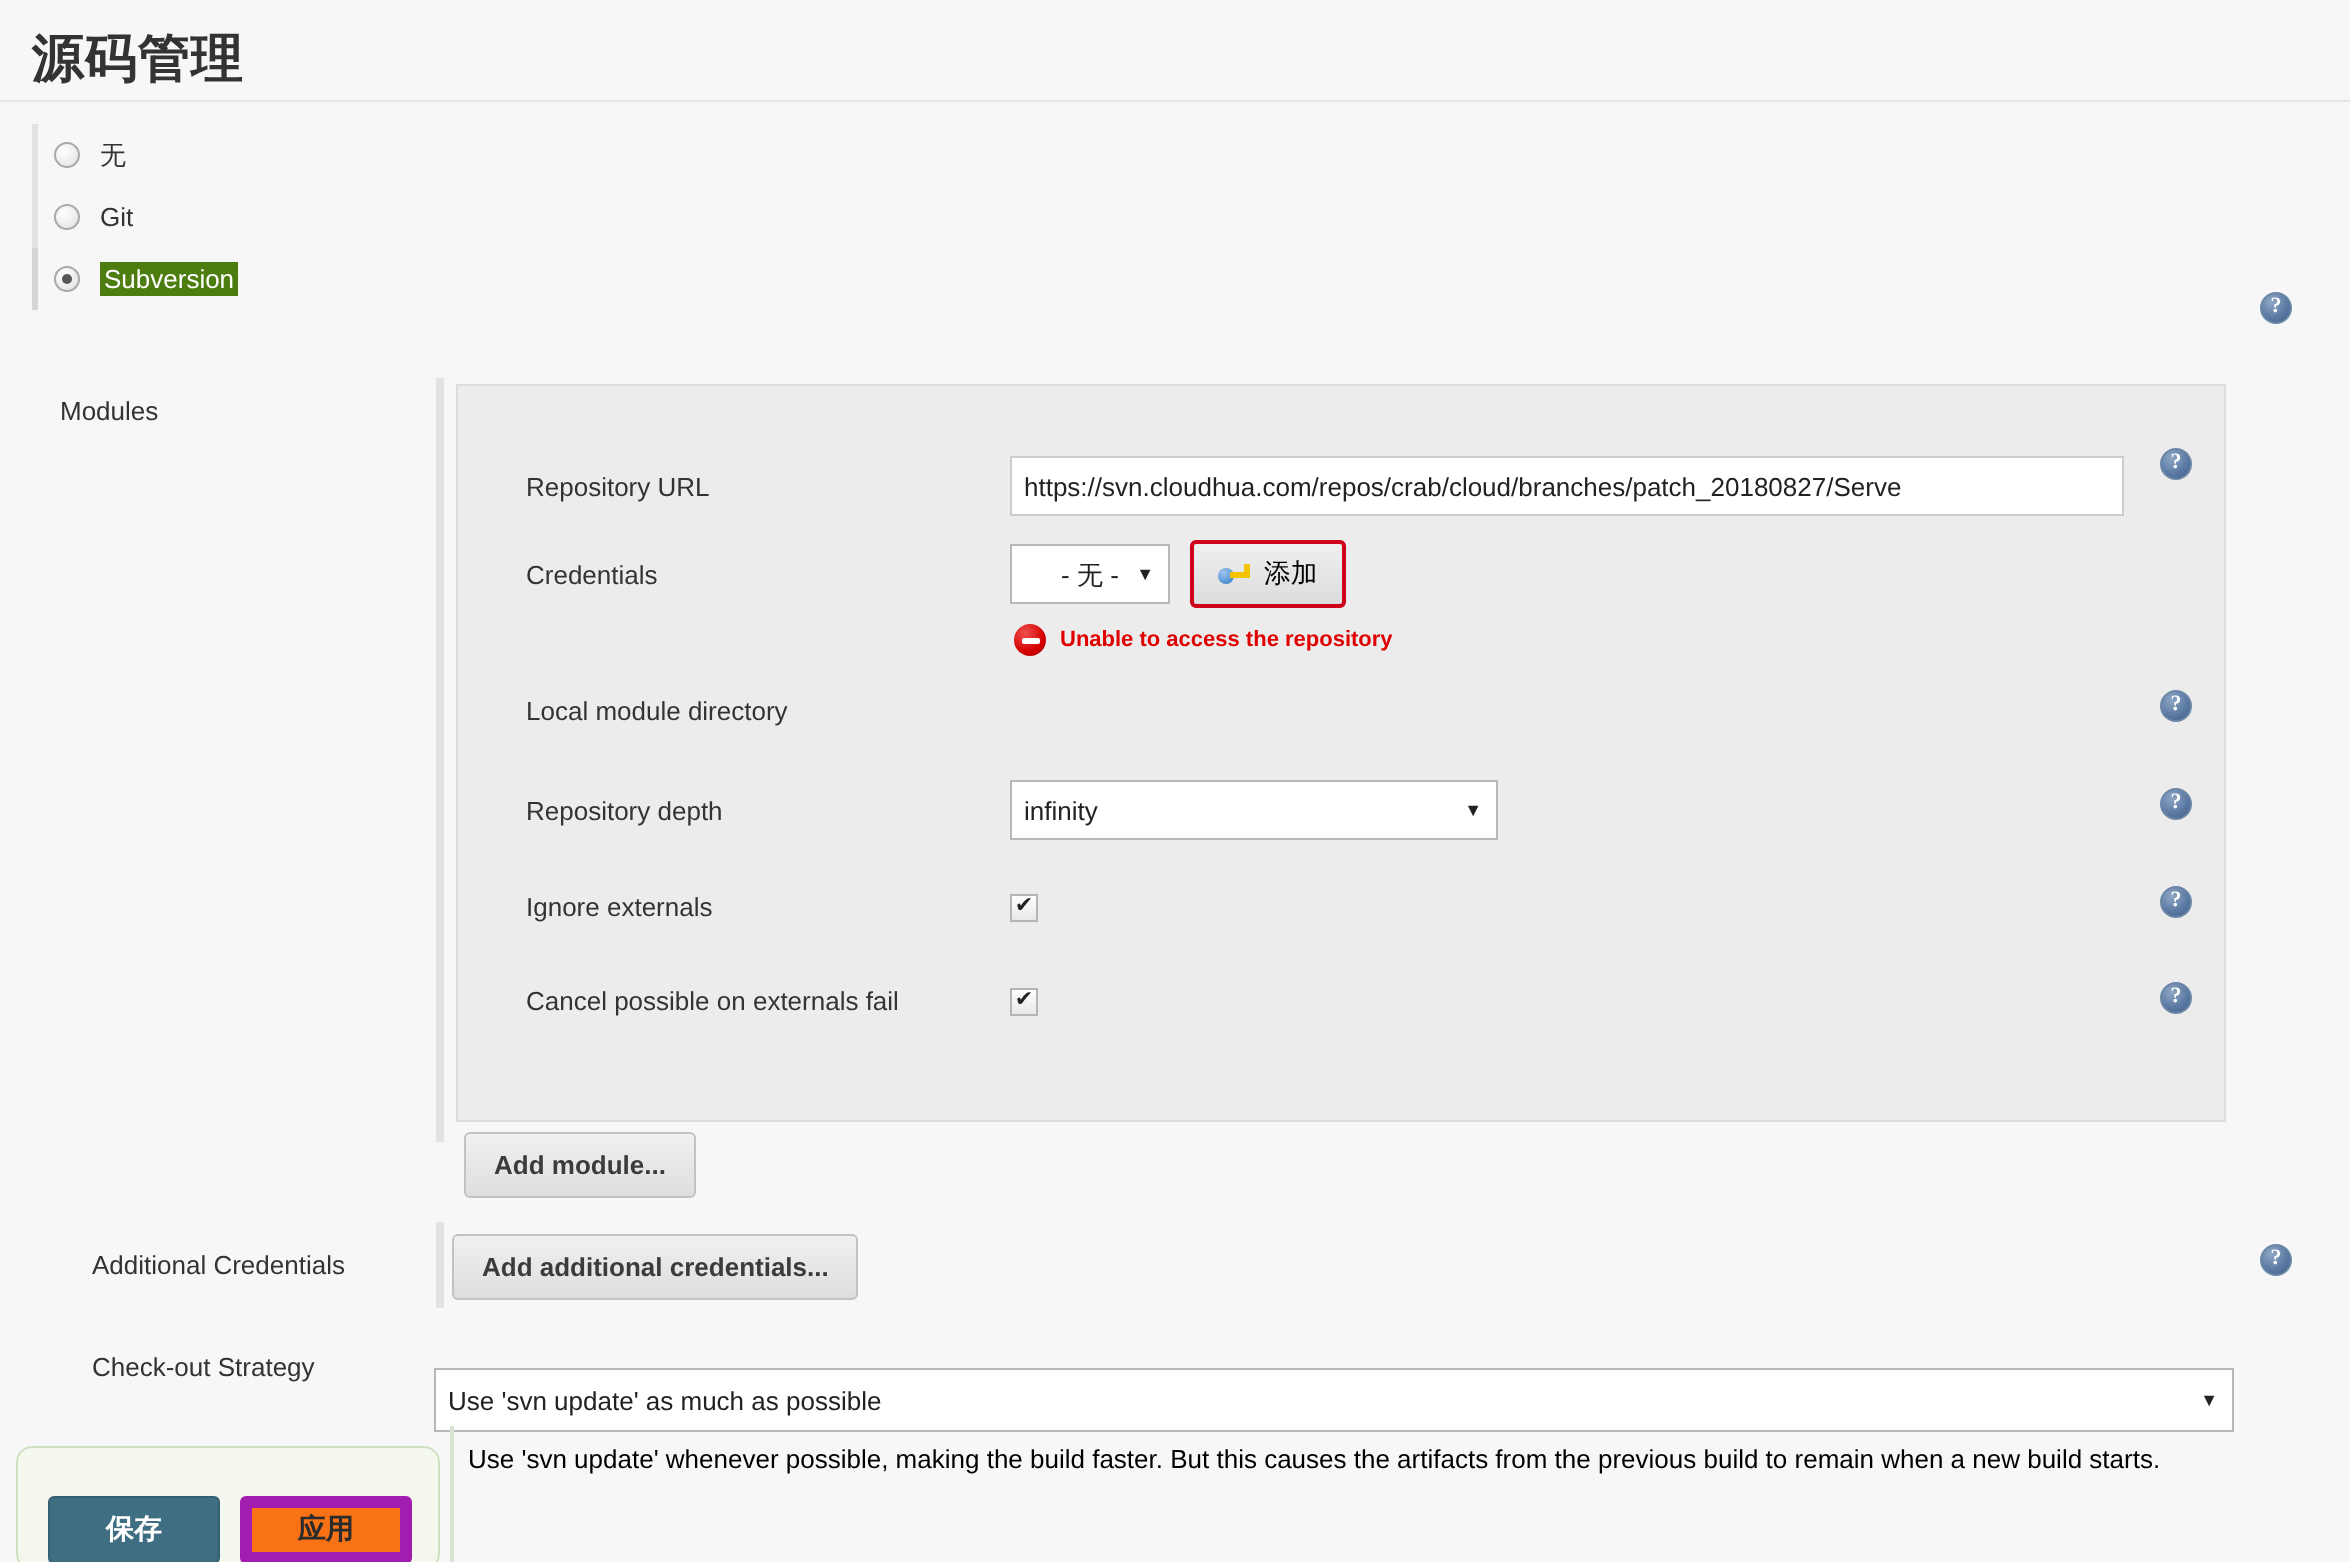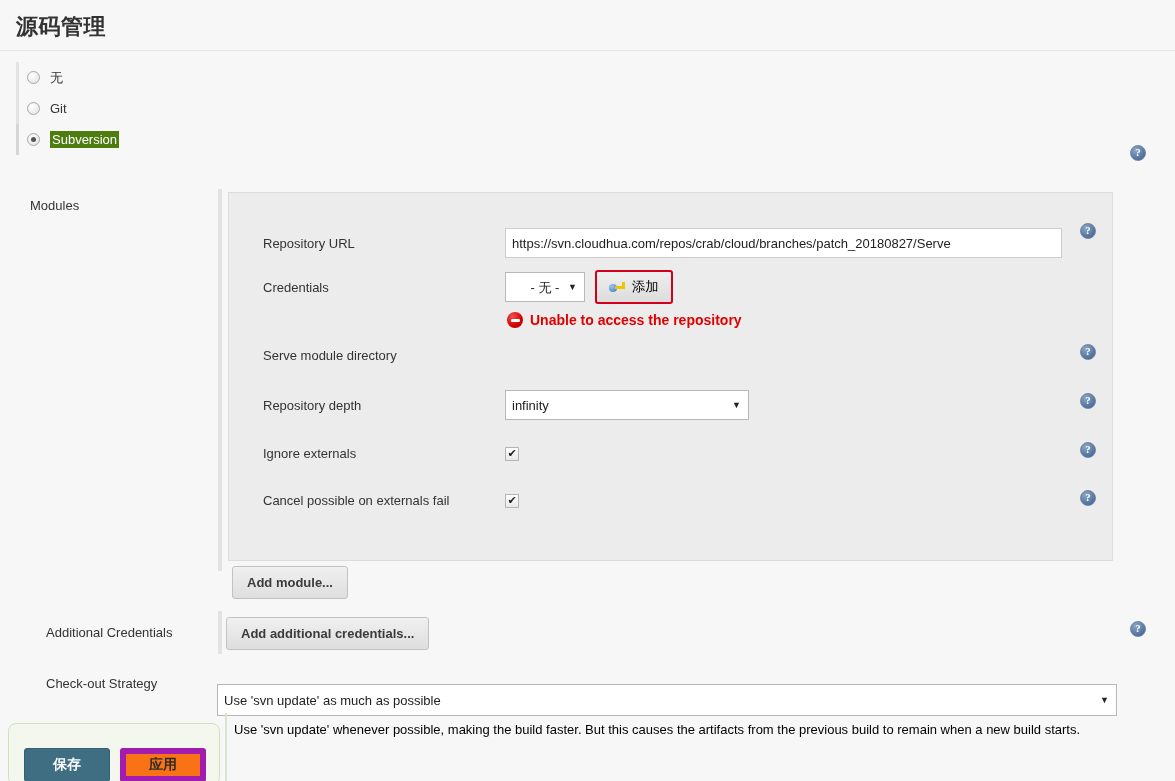--- a/index.html
+++ b/index.html
@@ -10,21 +10,21 @@
     font-family: "Liberation Sans", "DejaVu Sans", sans-serif;
     font-size: 13px;
     color: #333;
     overflow: hidden;
   }
   #root { position: relative; width: 1175px; height: 781px; background: #f7f7f7; }
 
   
   .page-title {
     position: absolute; left: 16px; top: 12px;
-    font-size: 22px; font-weight: bold; color: #333;
+    font-size: 26px; font-weight: bold; color: #333;
     letter-spacing: 0.5px;
   }
   .title-rule {
     position: absolute; left: 0; top: 50px; width: 1175px; height: 1px;
     background: #e6e6e6;
   }
 
   
   .scm-block {
     position: absolute; left: 16px; top: 62px; width: 1143px;
@@ -129,21 +129,21 @@
     background: linear-gradient(#fdfdfd, #e9e9e9);
     display: inline-flex; align-items: center; justify-content: center;
     font-size: 11px; color: #222; line-height: 1;
     flex: none;
   }
 
   
   .err {
     position: absolute;
     display: flex; align-items: center; gap: 7px;
-    font-size: 14px; font-weight: bold; color: #e00000;
+    font-size: 11px; font-weight: bold; color: #e00000;
   }
   .err-icon {
     width: 16px; height: 16px; border-radius: 50%;
     background: radial-gradient(circle at 35% 28%, #ef5050 0%, #d40000 60%, #a40000 100%);
     display: inline-flex; align-items: center; justify-content: center;
     flex: none;
   }
   .err-icon i {
     display: block; width: 9px; height: 3px; background: #fff; border-radius: 1px;
   }
@@ -292,21 +292,21 @@
   </div>
 
   <div class="err" style="left:507px; top:312px;">
     <span class="err-icon">
         <i></i>
       </span>
     <span>Unable to access the repository</span>
   </div>
 
   <div class="field" style="left:263px; top:348px;">
-    <span class="field-label" style="width:242px;">Serve module directory</span>
+    <span class="field-label" style="width:242px;">Local module directory</span>
   </div>
   <div style="position:absolute; left:1080px; top:343px;">
     <span class="help">?</span>
   </div>
 
   <div class="field" style="left:263px; top:390px;">
     <span class="field-label" style="width:242px;">Repository depth</span>
     <span class="sel-wrap">
       <select class="sel" style="width:244px;">
         <option>infinity</option>

